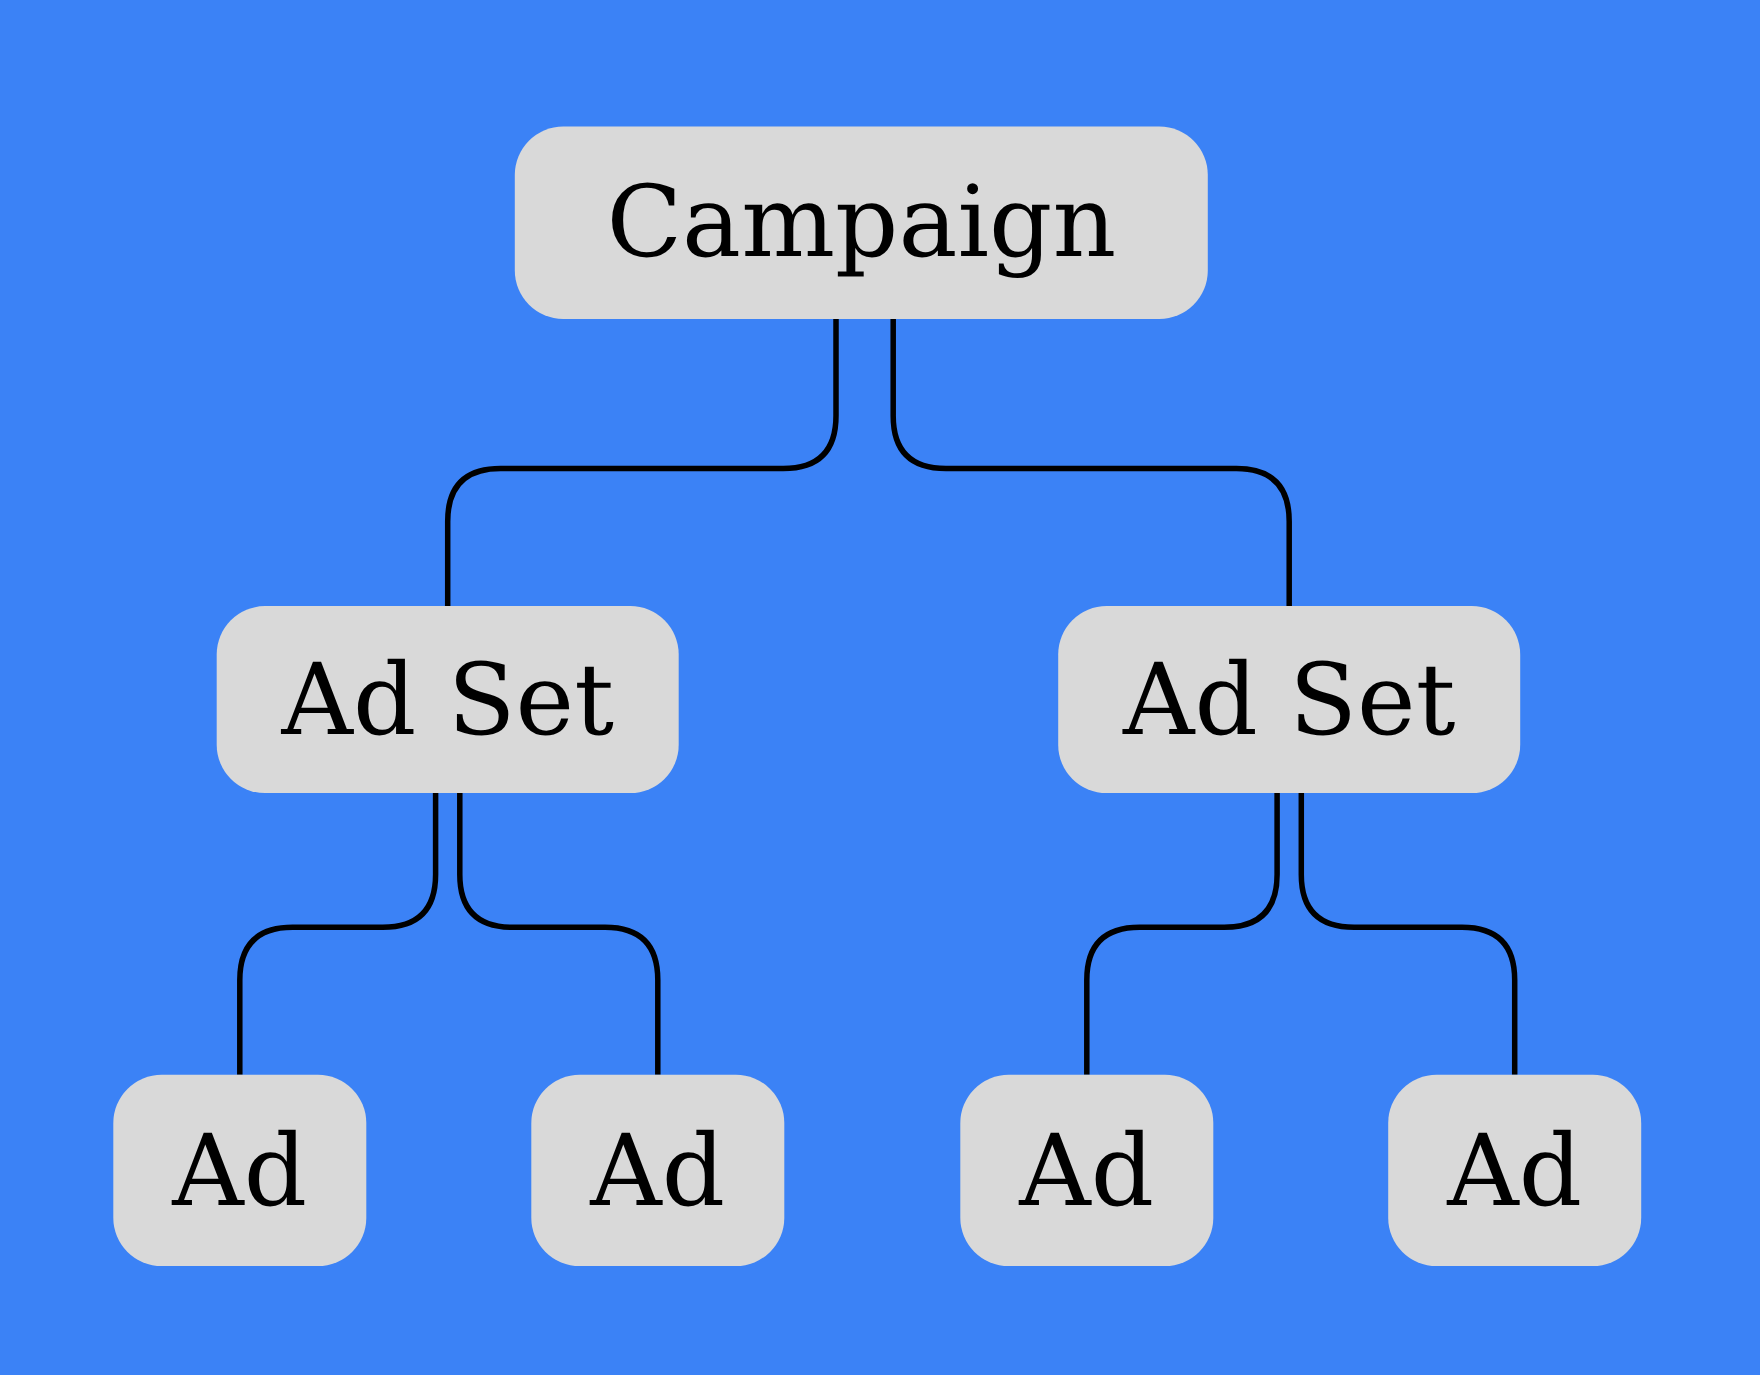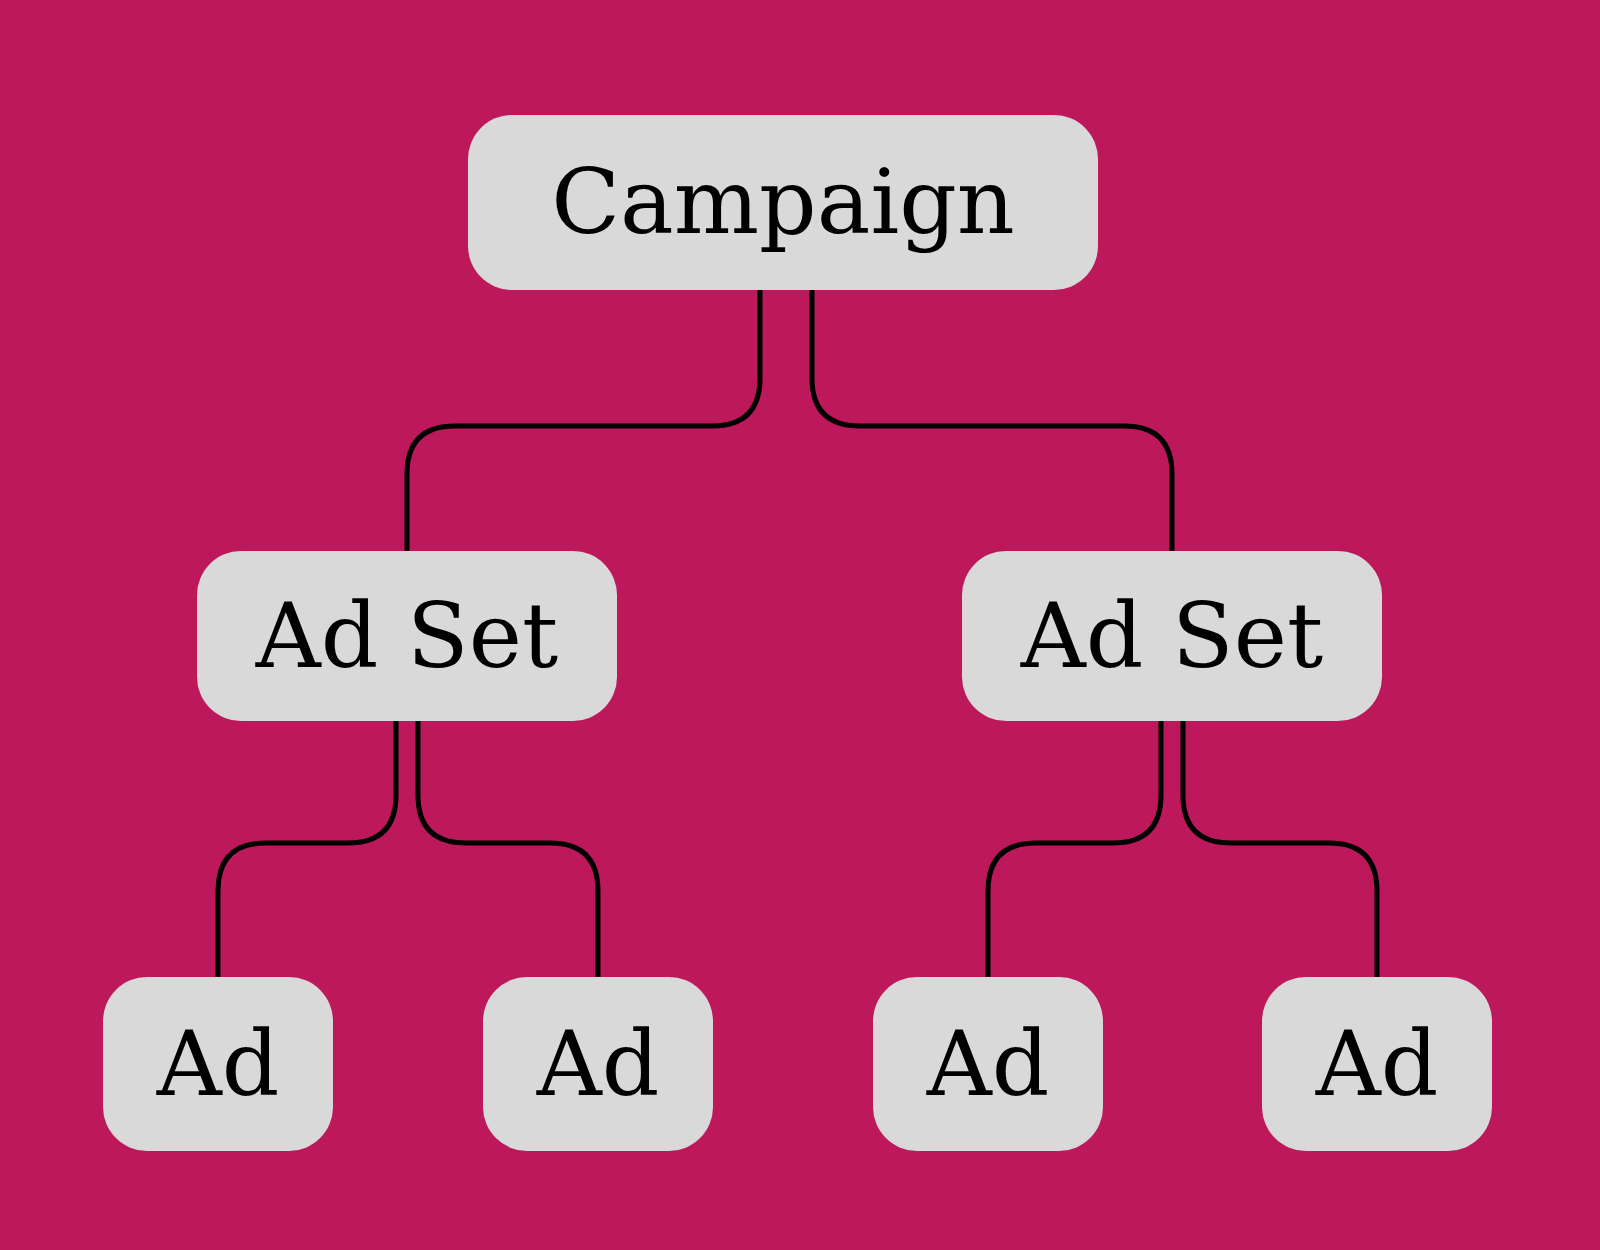--- a/index.html
+++ b/index.html
@@ -5,21 +5,21 @@
   html, body {
     margin: 0;
     padding: 0;
     background: #ffffff;
     font-family: "DejaVu Serif", "Liberation Serif", serif;
   }
   .stage {
     position: relative;
     width: 1600px;
     height: 1250px;
-    background: #be185d;
+    background: #3b82f6;
     overflow: hidden;
   }
   svg { display: block; }
   .edge {
     fill: none;
     stroke: #000000;
     stroke-width: 5;
     stroke-linecap: butt;
   }
   .node-box {

